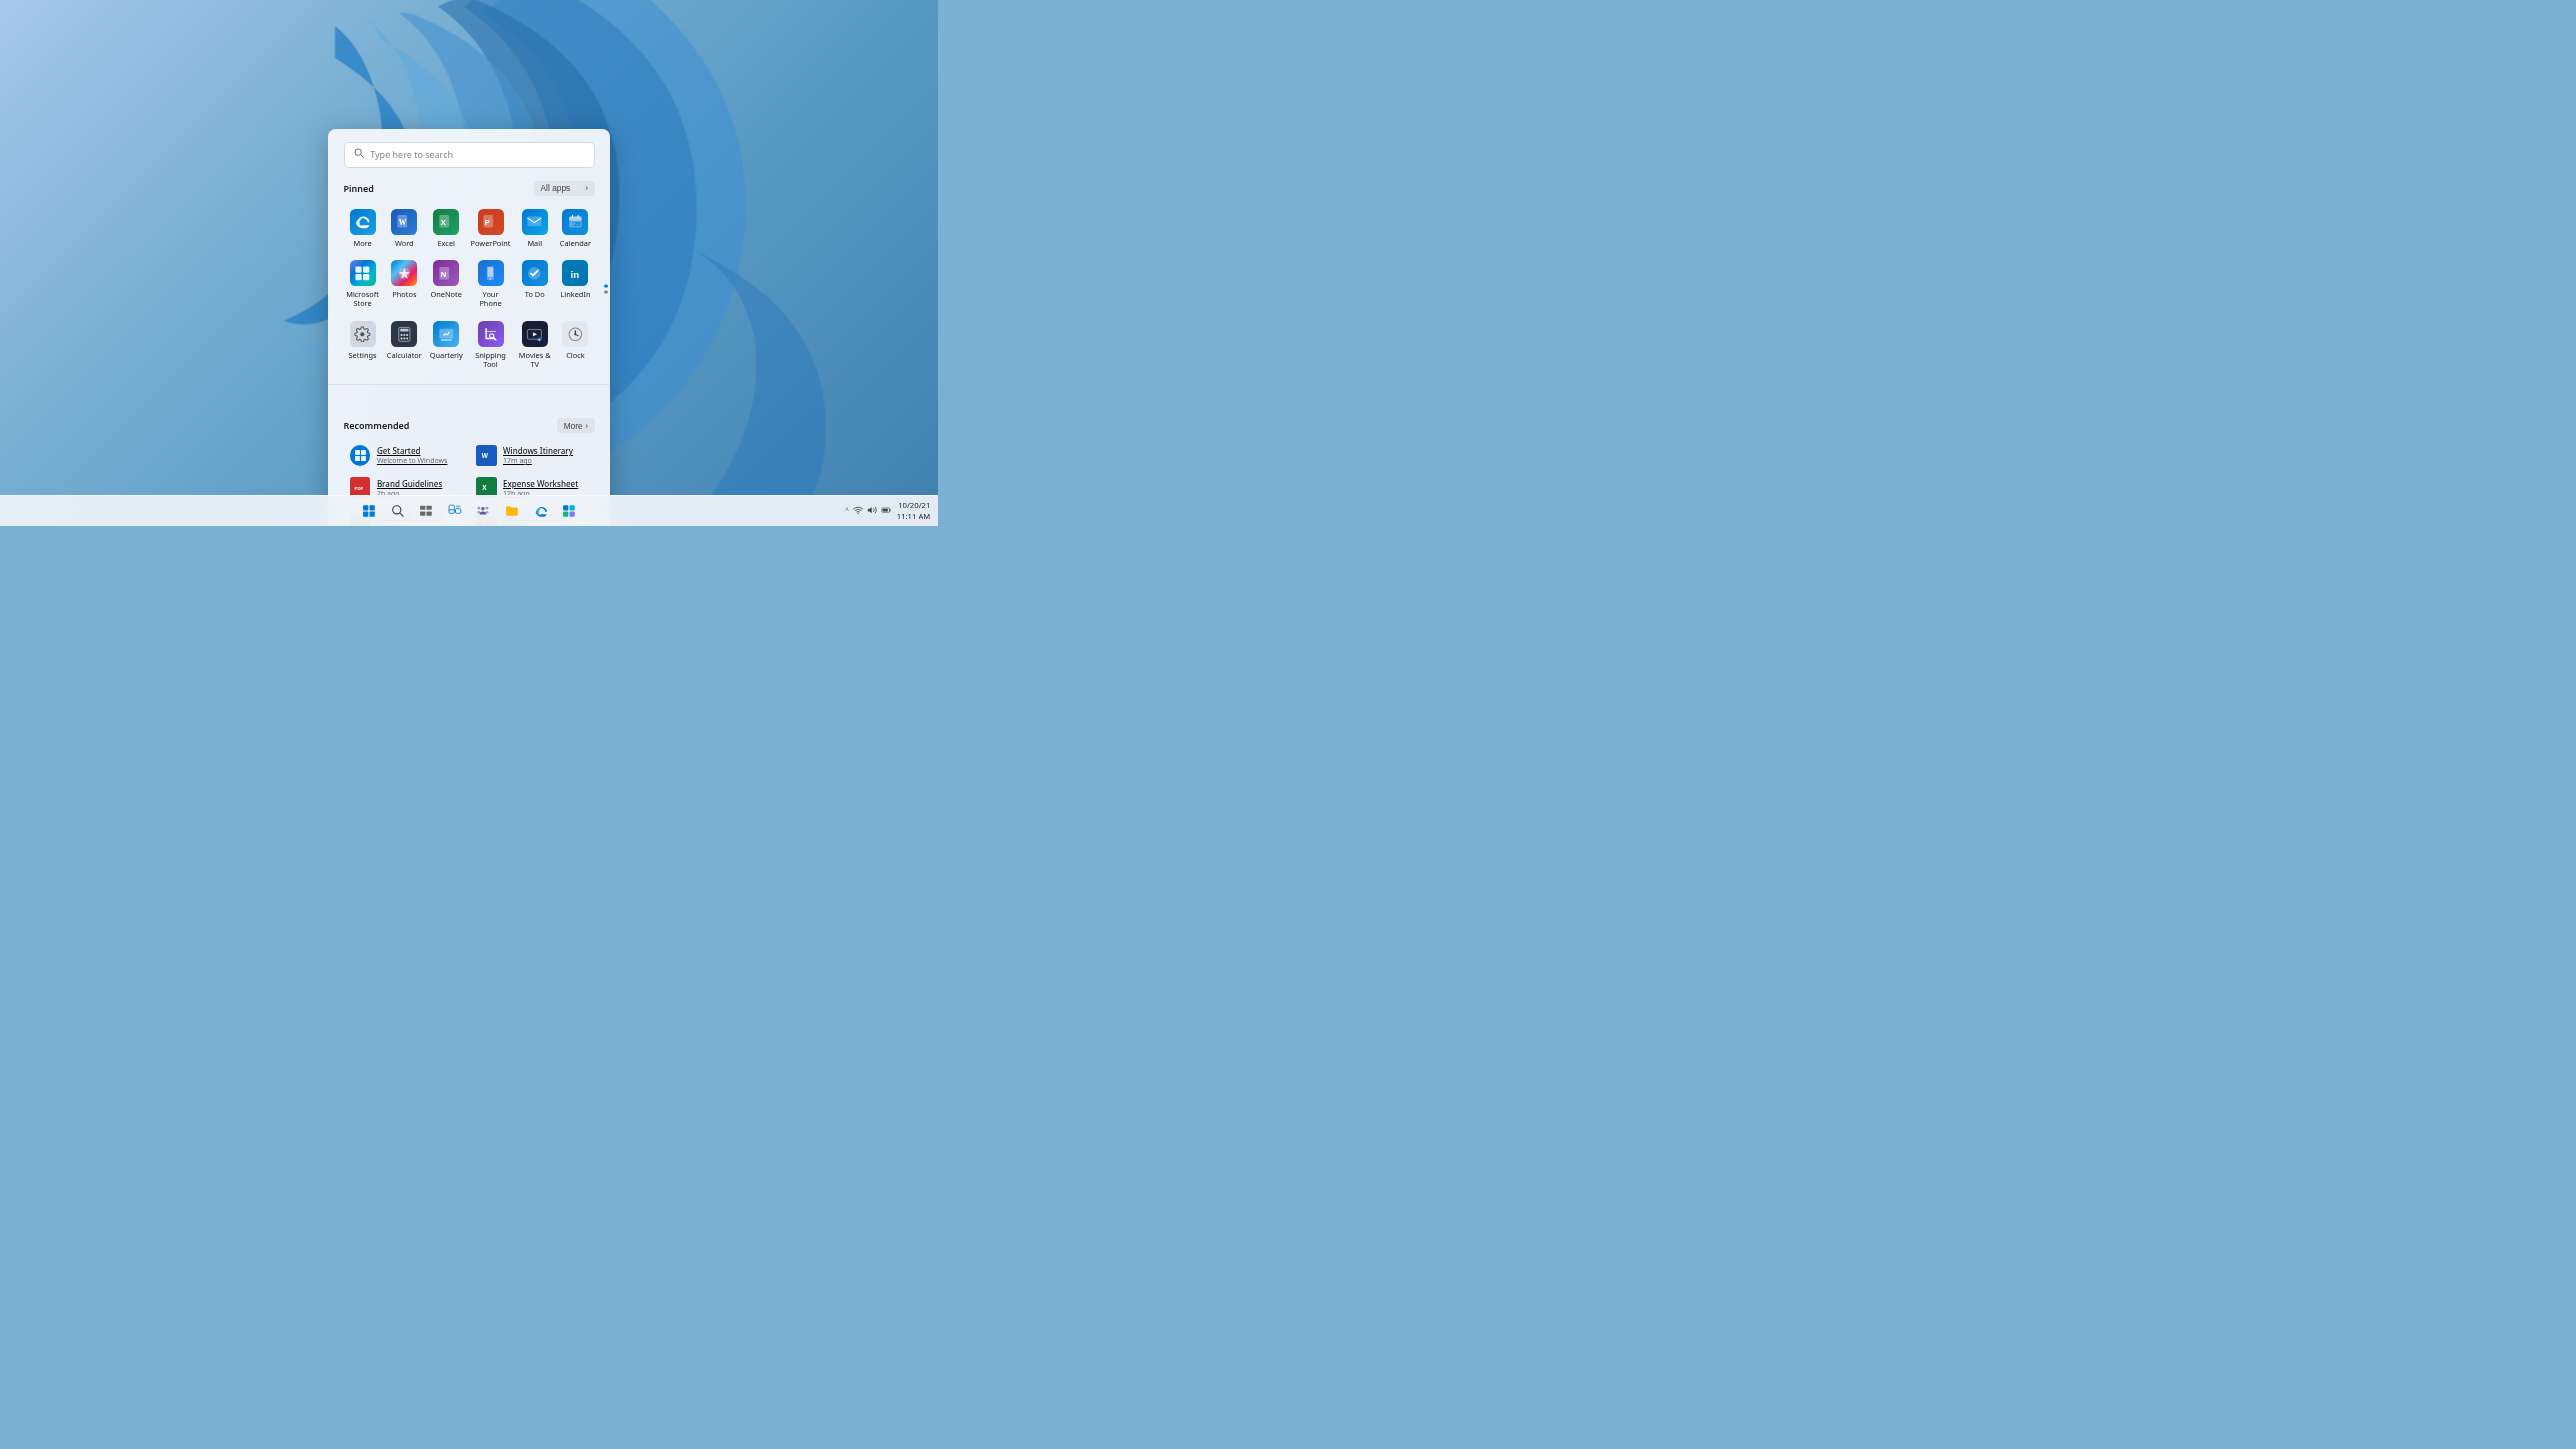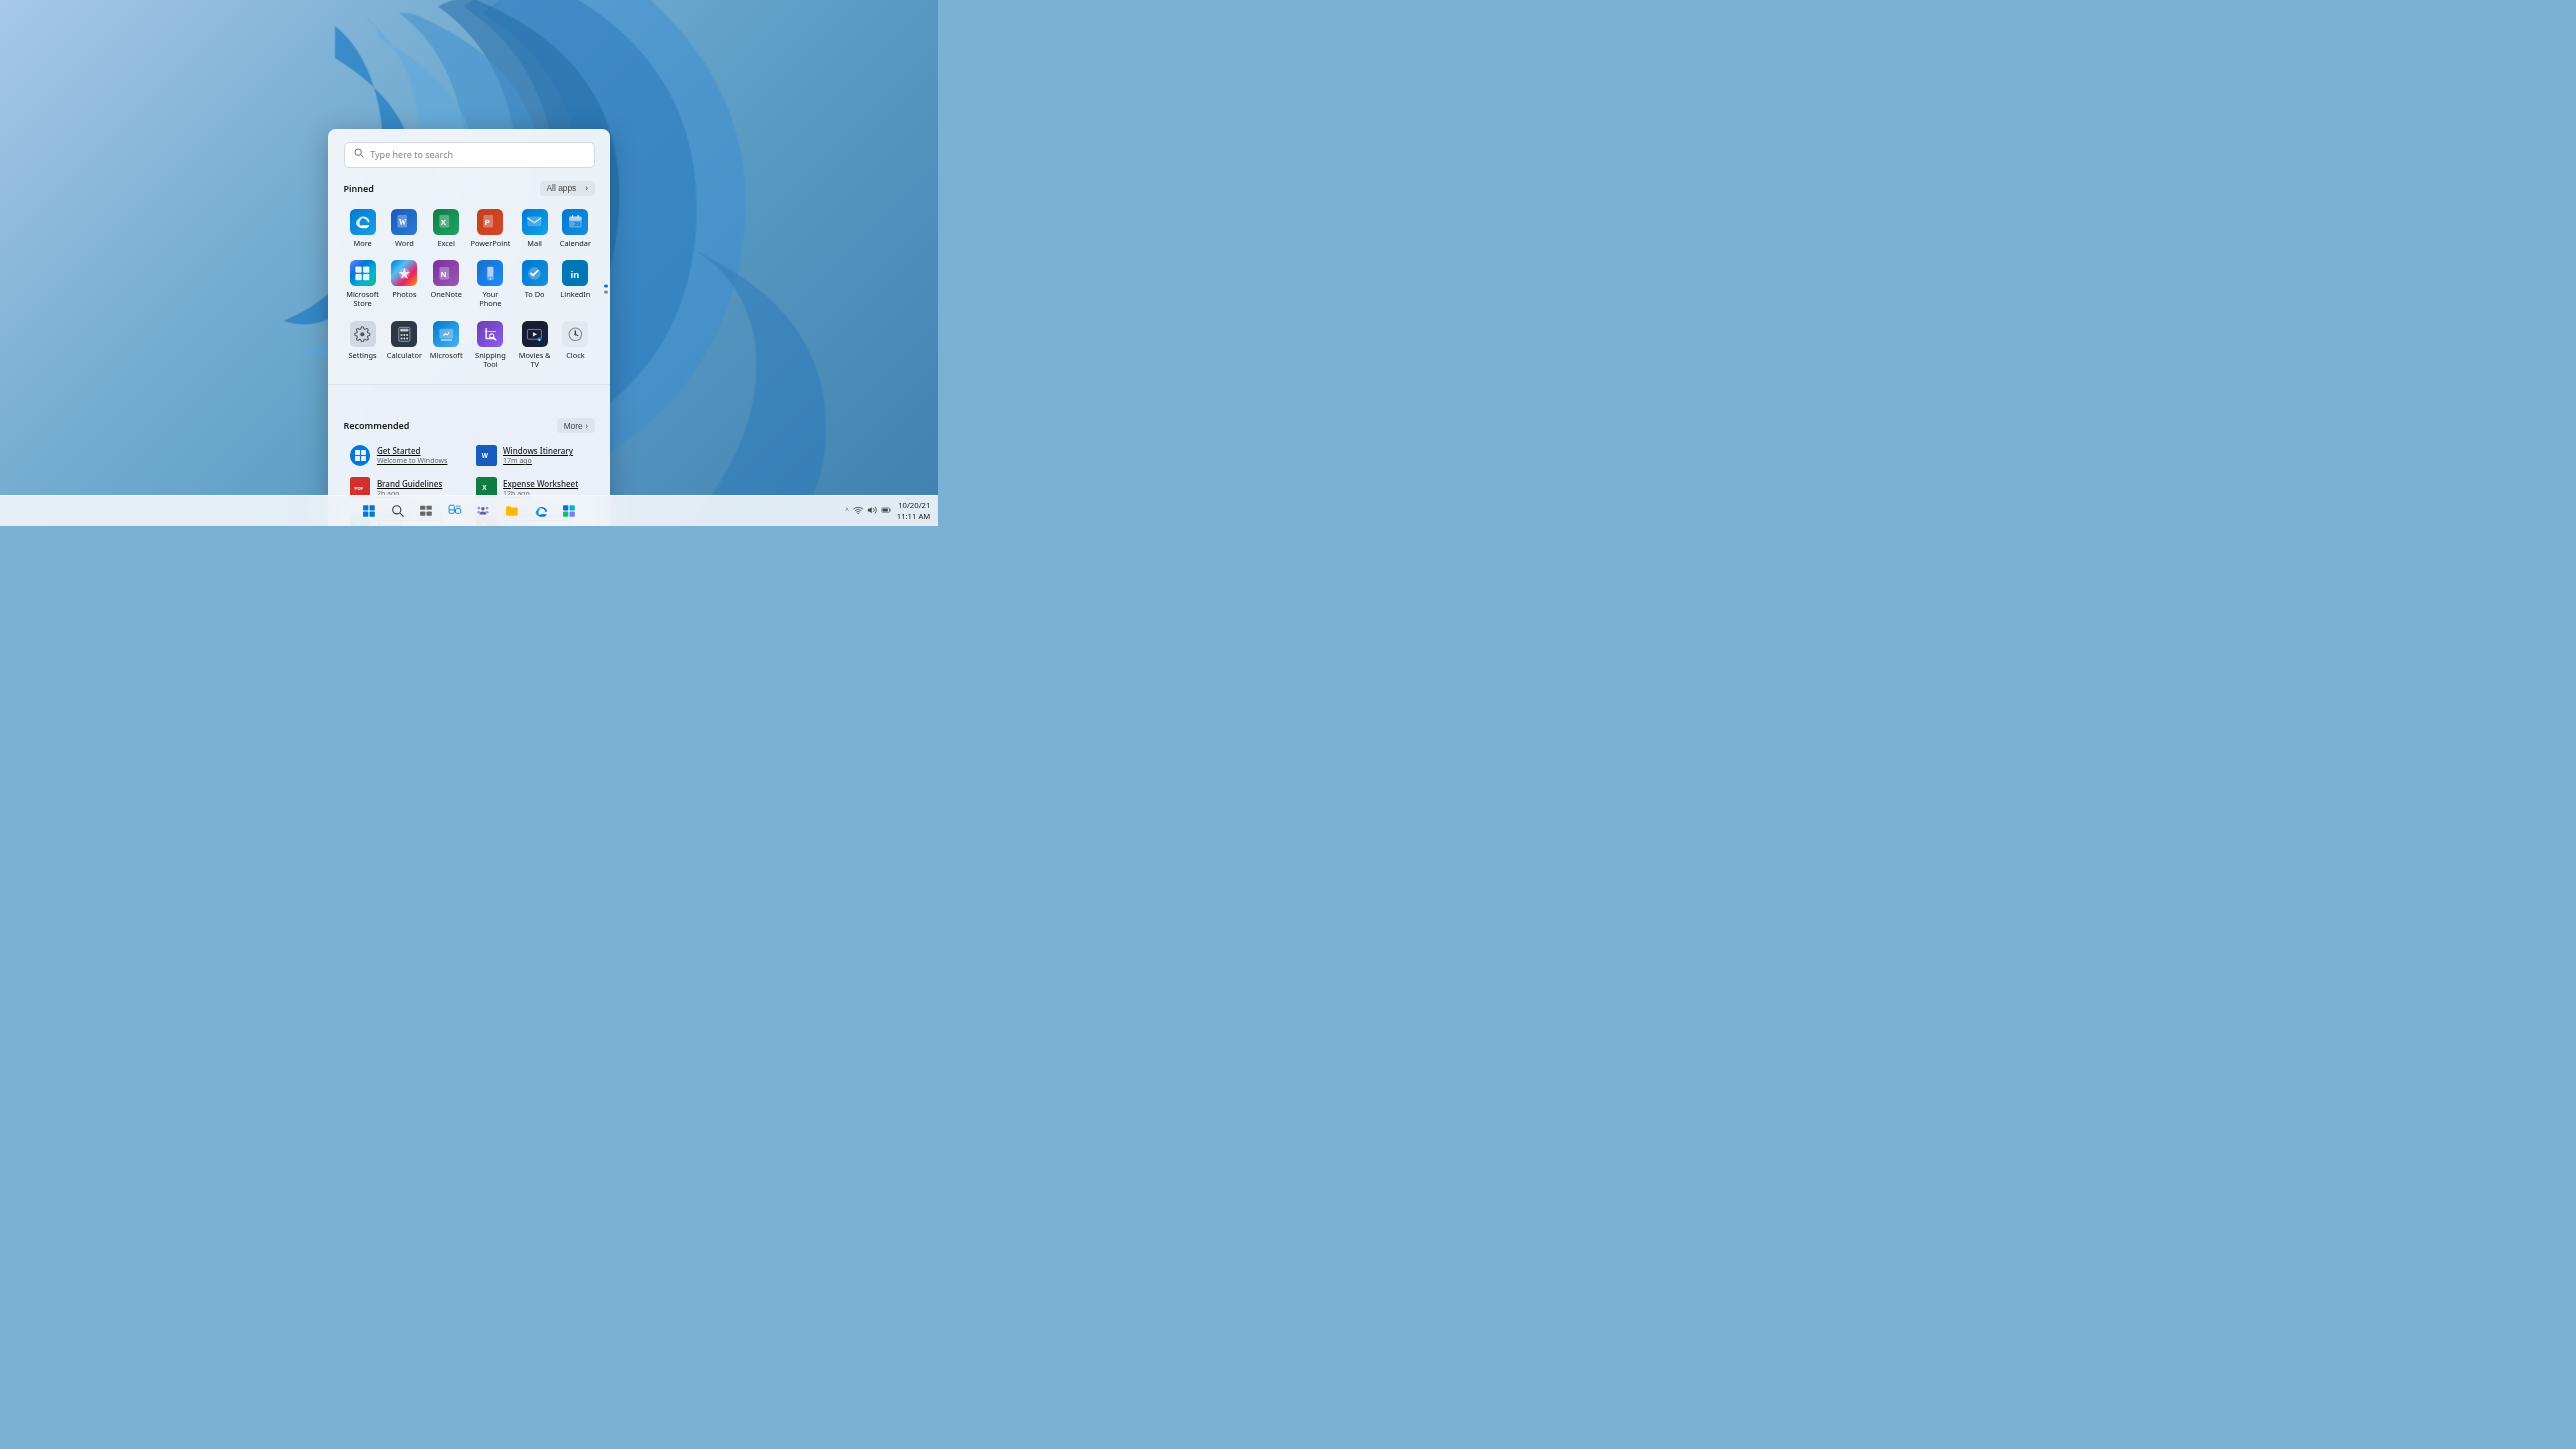--- a/index.html
+++ b/index.html
@@ -134,21 +134,21 @@
 
     .section-title {
       font-size: 9px;
       font-weight: 600;
       color: #1a1a1a;
     }
 
     .all-apps-btn {
       display: flex;
       align-items: center;
-      gap: 9px;
+      gap: 15px;
       font-size: 8.4px;
       color: #444;
       cursor: pointer;
       background: rgba(0,0,0,0.05);
       border: none;
       padding: 2.6px 6.4px;
       border-radius: 3.9px;
     }
 
     .pinned-grid {
@@ -557,21 +557,21 @@
     </div>
 
     <div class="app-item">
       <div class="app-icon whiteboard-icon">
         <svg width="16.7" height="16.7" viewBox="0 0 24 24">
           <rect x="2" y="4" width="20" height="14" rx="2" fill="white" opacity="0.3"></rect>
           <line x1="4" y1="20" x2="20" y2="20" stroke="white" stroke-width="1.5"></line>
           <path d="M 8 14 Q 10 10 12 12 Q 14 14 16 8" stroke="white" stroke-width="1.5" fill="none"></path>
         </svg>
       </div>
-      <span class="app-label">Microsoft</span>
+      <span class="app-label">Quarterly</span>
     </div>
 
     <div class="app-item">
       <div class="app-icon snipping-icon">
         <svg width="16.7" height="16.7" viewBox="0 0 24 24">
           <path d="M6 4 L6 18 L18 18" stroke="white" stroke-width="2" fill="none" stroke-linecap="round"></path>
           <path d="M4 8 L20 8" stroke="white" stroke-width="1.5" fill="none" opacity="0.7"></path>
           <circle cx="14" cy="14" r="3" fill="none" stroke="white" stroke-width="1.5"></circle>
           <line x1="16.5" y1="16.5" x2="20" y2="20" stroke="white" stroke-width="2" stroke-linecap="round"></line>
         </svg>

